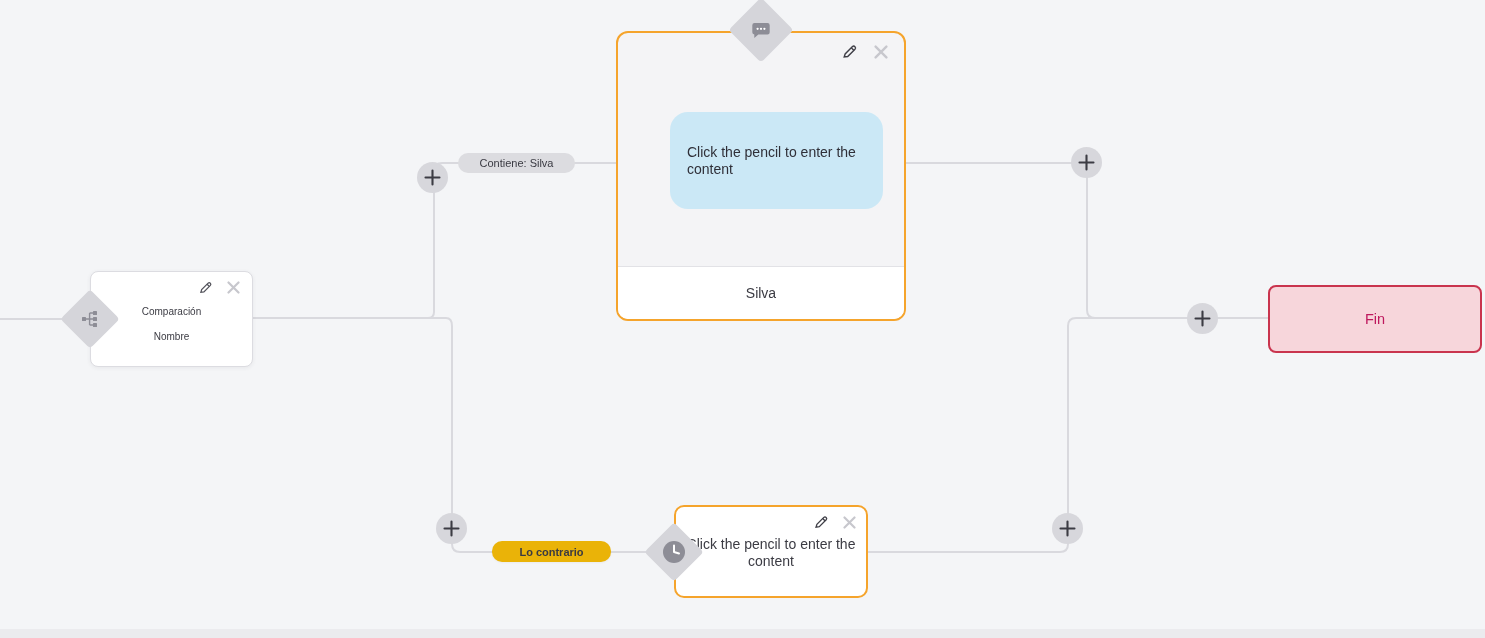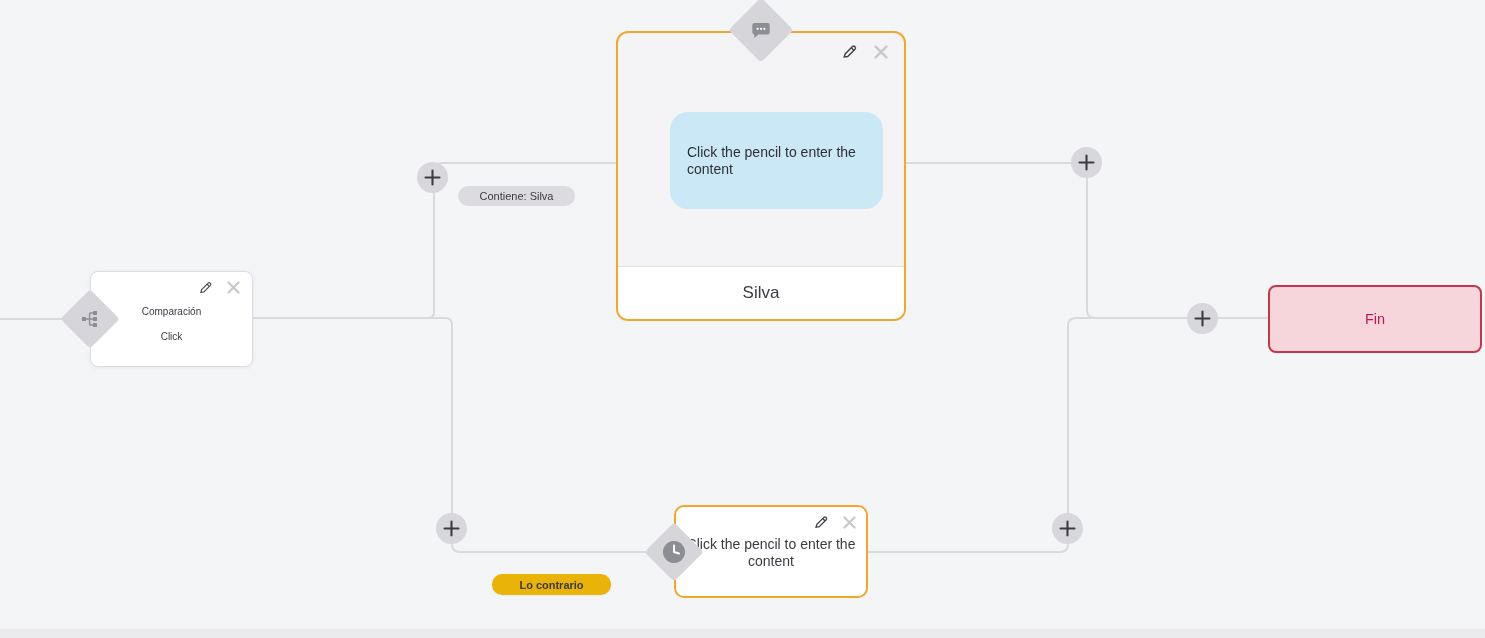--- a/index.html
+++ b/index.html
@@ -56,21 +56,21 @@
     position:absolute;left:52px;top:79px;width:213px;height:97px;
     background:#cbe8f6;border-radius:18px;box-sizing:border-box;
     display:flex;align-items:center;padding:0 17px;
     color:#2f2f38;font-size:14px;line-height:17px;
   }
   .message-footer{
     position:absolute;left:0;right:0;bottom:0;height:52px;
     background:#ffffff;border-top:1px solid #e2e2e6;
     border-radius:0 0 10px 10px;
     display:flex;align-items:center;justify-content:center;
-    color:#3b3b43;font-size:17px;
+    color:#3b3b43;font-size:14px;
   }
 
   
   .action-node{
     left:674px;top:505px;width:194px;height:93px;
     background:#ffffff;border:2px solid #f5a42c;border-radius:10px;
   }
   .action-text{
     position:absolute;top:29px;left:10px;right:10px;
     text-align:center;color:#3b3b43;font-size:14px;line-height:17px;
@@ -81,21 +81,21 @@
     left:1268px;top:285px;width:214px;height:68px;
     background:#f7d6db;border:2px solid #c9344e;border-radius:8px;
     display:flex;align-items:center;justify-content:center;
     color:#be185d;font-size:14.5px;cursor:pointer;
   }
 
   
   .edge-label{
     position:absolute;z-index:2;
     display:flex;align-items:center;justify-content:center;
-    font-size:11px;color:#3a3a42;border-radius:10px;margin-top:33px;
+    font-size:11px;color:#3a3a42;border-radius:10px;
   }
   .label-contains{left:458px;top:153px;width:117px;height:20px;background:#dcdce0;}
   .label-otherwise{left:492px;top:541px;width:119px;height:21px;background:#eab308;box-shadow:0 1px 2px rgba(60,60,70,.05);font-weight:bold;}
 
   
   .plus-btn{
     position:absolute;width:31px;height:31px;border-radius:50%;
     background:#d7d7dc;border:none;z-index:3;cursor:pointer;
     display:flex;align-items:center;justify-content:center;padding:0;
   }
@@ -172,21 +172,21 @@
         </svg>
       </button>
       <button class="icon-btn">
         <svg width="13" height="13" viewBox="0 0 13 13">
           <path d="M1.5 1.5 L11.5 11.5 M11.5 1.5 L1.5 11.5" stroke="#c7c7cd" stroke-width="2.2" stroke-linecap="round"></path>
         </svg>
       </button>
     </div>
     <div class="condition-title">
       <div>Comparación</div>
-      <div>Click</div>
+      <div>Nombre</div>
     </div>
   </div>
 
   <div class="node message-node">
     <div class="diamond d-top">
       <span class="di-inner">
         <svg width="24" height="24" viewBox="0 0 24 24">
           <path d="M5.5 5 h13 a2.2 2.2 0 0 1 2.2 2.2 v7 a2.2 2.2 0 0 1 -2.2 2.2 h-9.2 l-4 3.6 v-3.6 a2.2 2.2 0 0 1 -2 -2.2 v-7 a2.2 2.2 0 0 1 2.2 -2.2 Z" fill="#8d8d96"></path>
           <circle cx="8.6" cy="10.8" r="1.15" fill="#ffffff"></circle>
           <circle cx="12" cy="10.8" r="1.15" fill="#ffffff"></circle>

